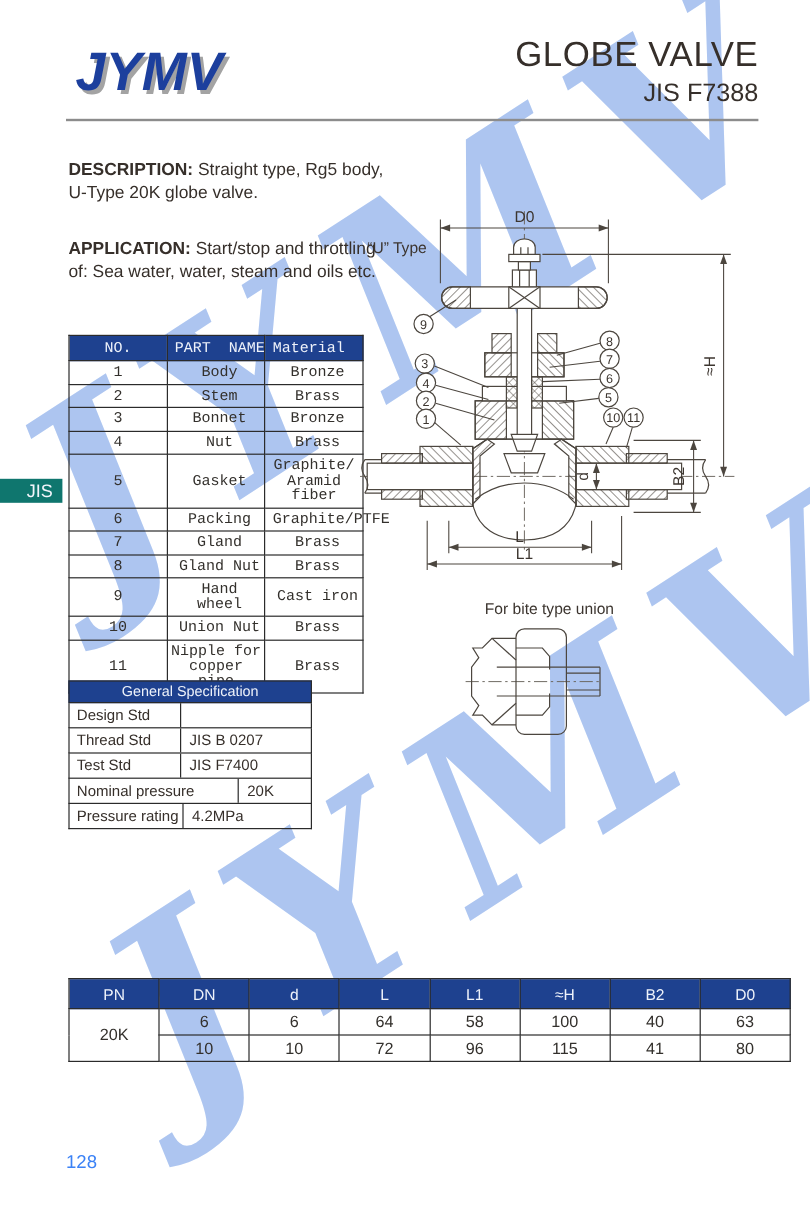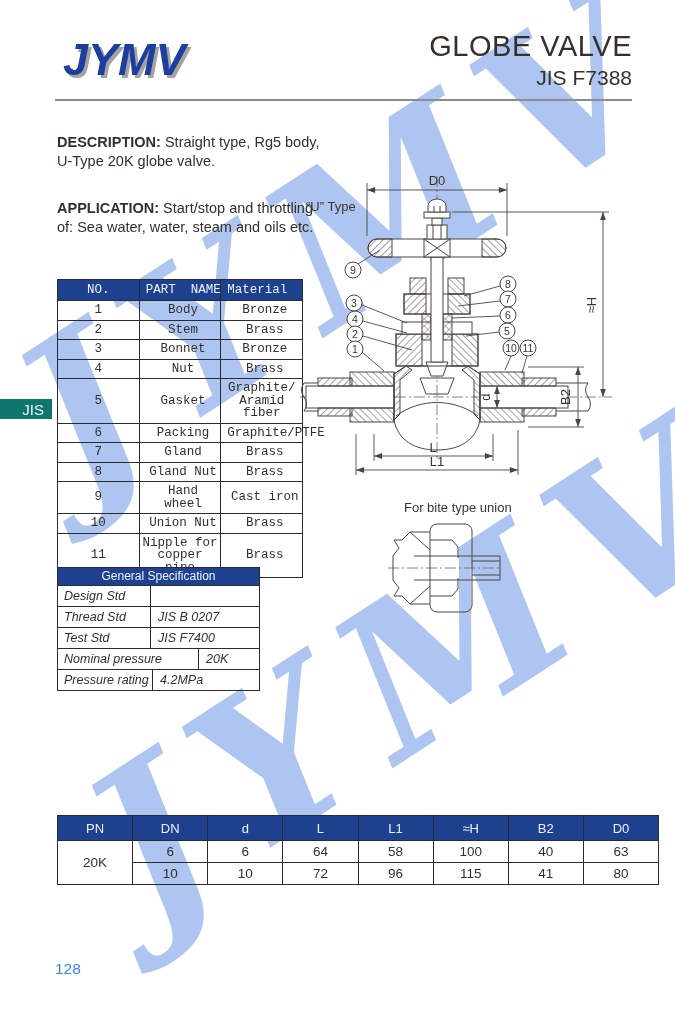--- a/index.html
+++ b/index.html
@@ -37,21 +37,21 @@
   #parts-table table{width:246px;table-layout:fixed;font-family:Liberation Mono, monospace;}
   #parts-table th{font-size:12.5px;height:20px;text-align:left;padding:0 0 0 6px;white-space:pre;}
   #parts-table th.c0{text-align:center;padding:0;}
   #parts-table td{font-size:12.5px;line-height:12.5px;padding:3px 0 3px 6px;color:#33302c;}
   #parts-table td.c0{text-align:center;padding-left:0;}
   #parts-table td.multiline{white-space:pre-line;text-align:center;padding-left:0;}
   
   #spec-table{left:57px;top:567px;width:203px;font-size:12.5px;}
   .spec-title{background:#1e418f;color:#eef2fa;text-align:center;font-size:12px;
               border:1px solid #2b2b2b;padding:1px 0 2px;}
-  .spec-row{display:flex;border:1px solid #2b2b2b;border-top:none;font-style:italic;}
+  .spec-row{display:flex;border:1px solid #2b2b2b;border-top:none;}
   .spec-row .lab{padding:3px 0 3px 6px;border-right:1px solid #2b2b2b;box-sizing:border-box;}
   .spec-row .val{padding:3px 0 3px 7px;flex:1;}
   .spec-row.w-a .lab{width:93px;}
   .spec-row.w-b .lab{width:141px;}
   .spec-row.w-c .lab{width:95px;}
   
   #dim-table{left:57px;top:815px;}
   #dim-table table{width:602px;table-layout:fixed;}
   #dim-table th{font-size:13px;height:22px;}
   #dim-table td{font-size:13.5px;height:19px;text-align:center;color:#33302c;}

